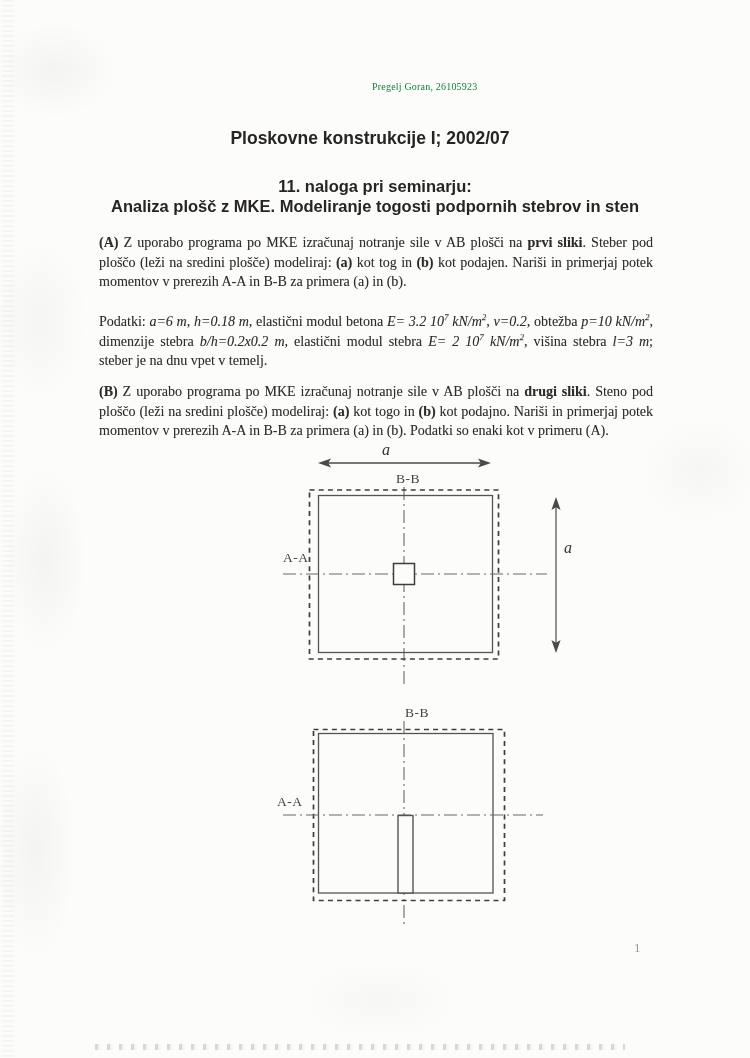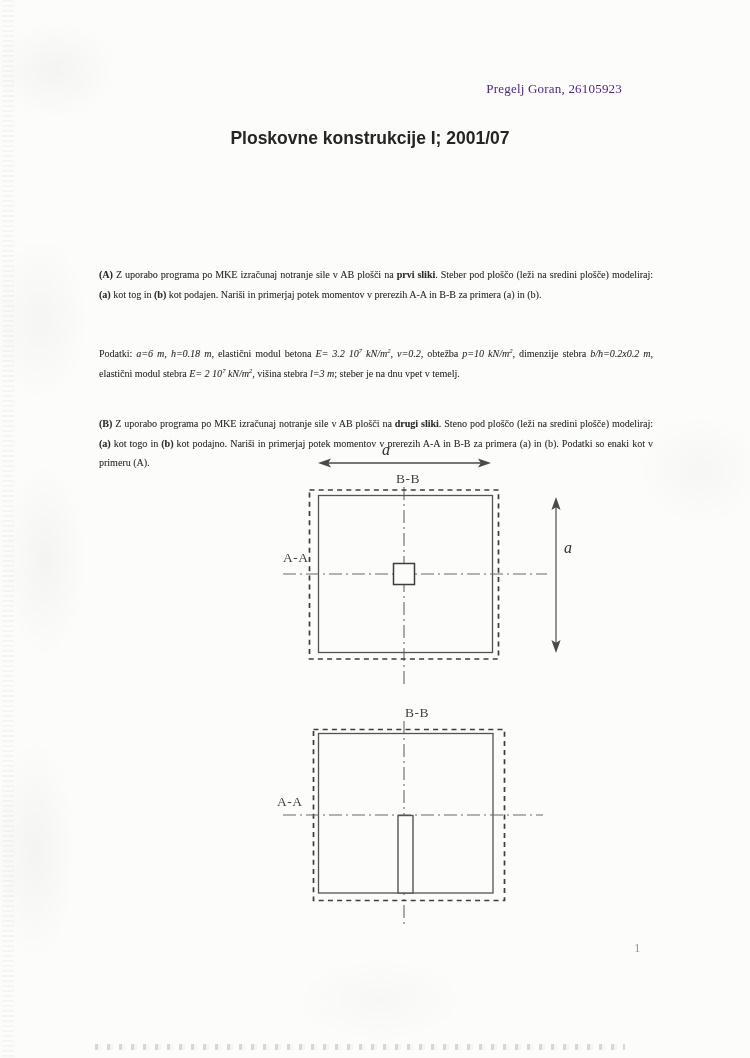--- a/index.html
+++ b/index.html
@@ -26,38 +26,37 @@
     opacity:.7; pointer-events:none;
   }
   .scan-bottom-band {
     position:absolute; left:95px; top:1044px; width:530px; height:6px;
     background:repeating-linear-gradient(90deg, rgba(70,70,70,.45) 0 3px, rgba(70,70,70,.08) 3px 6px, transparent 6px 12px);
     opacity:.45; pointer-events:none;
   }
 
   .author-header {
     position:absolute; top:81px; left:372px; width:250px;
-    text-align:right; font-size:13px; color:#4c1d95;
+    text-align:left; font-size:10px; color:#15803d;
     letter-spacing:.2px;
   }
   .course-title {
     position:absolute; top:128px; left:0; width:740px; text-align:center;
     font-family:"Liberation Sans", sans-serif; font-weight:700; font-size:17.5px;
     color:#262523;
   }
   .assignment-title {
     position:absolute; top:176px; left:0; width:750px; text-align:center;
     font-family:"Liberation Sans", sans-serif; font-weight:700; font-size:16.5px;
     line-height:20px; color:#262523;
   }
   .para {
     position:absolute; left:99px; width:554px;
-    font-size:10px; line-height:19.6px; text-align:justify;
+    font-size:14px; line-height:19.6px; text-align:justify;
     text-shadow:0.3px 0.3px 0.4px rgba(70,64,58,.30);
-    margin-top:32px;
   }
   .para-a { top:233px; }
   .para-podatki { top:312px; }
   .para-b { top:382px; }
   sup { font-size:.65em; line-height:0; }
 
   svg.figures { position:absolute; left:0; top:0; }
   svg text {
     font-family:"Liberation Serif", serif;
     fill:#454340;
@@ -71,23 +70,25 @@
   }
 </style>
 </head>
 <body>
 
 <div class="scan-noise"></div>
 <div class="scan-left-strip"></div>
 
 <div class="author-header">Pregelj Goran, 26105923</div>
 
-<div class="course-title">Ploskovne konstrukcije I; 2001/07</div>
+<div class="course-title">Ploskovne konstrukcije I; 2002/07</div>
 
 <div class="assignment-title">
+  <div>11. naloga pri seminarju:</div>
+  <div>Analiza plošč z MKE. Modeliranje togosti podpornih stebrov in sten</div>
 </div>
 
 <div class="para para-a"><span style="font-weight: 700;">(A)</span><span> Z uporabo programa po MKE izračunaj notranje sile v AB plošči na </span><span style="font-weight: 700;">prvi sliki</span><span>. Steber pod ploščo (leži na sredini plošče) modeliraj: </span><span style="font-weight: 700;">(a)</span><span> kot tog in </span><span style="font-weight: 700;">(b)</span><span> kot podajen. Nariši in primerjaj potek momentov v prerezih A-A in B-B za primera (a) in (b).</span></div>
 <div class="para para-podatki"><span>Podatki: </span><span style="font-style: italic;">a=6 m</span><span>, </span><span style="font-style: italic;">h=0.18 m</span><span>, elastični modul betona </span><span style="font-style: italic;">E= 3.2 10</span><sup style="font-style: italic;">7</sup><span style="font-style: italic;"> kN/m</span><sup style="font-style: italic;">2</sup><span>, </span><span style="font-style: italic;">ν=0.2</span><span>, obtežba </span><span style="font-style: italic;">p=10 kN/m</span><sup style="font-style: italic;">2</sup><span>, dimenzije stebra </span><span style="font-style: italic;">b/h=0.2x0.2 m</span><span>, elastični modul stebra </span><span style="font-style: italic;">E= 2 10</span><sup style="font-style: italic;">7</sup><span style="font-style: italic;"> kN/m</span><sup style="font-style: italic;">2</sup><span>, višina stebra </span><span style="font-style: italic;">l=3 m</span><span>; steber je na dnu vpet v temelj.</span></div>
 <div class="para para-b"><span style="font-weight: 700;">(B)</span><span> Z uporabo programa po MKE izračunaj notranje sile v AB plošči na </span><span style="font-weight: 700;">drugi sliki</span><span>. Steno pod ploščo (leži na sredini plošče) modeliraj: </span><span style="font-weight: 700;">(a)</span><span> kot togo in </span><span style="font-weight: 700;">(b)</span><span> kot podajno. Nariši in primerjaj potek momentov v prerezih A-A in B-B za primera (a) in (b). Podatki so enaki kot v primeru (A).</span></div>
 
 <svg class="figures" width="750" height="1058" viewBox="0 0 750 1058">
 
   <g>
 

